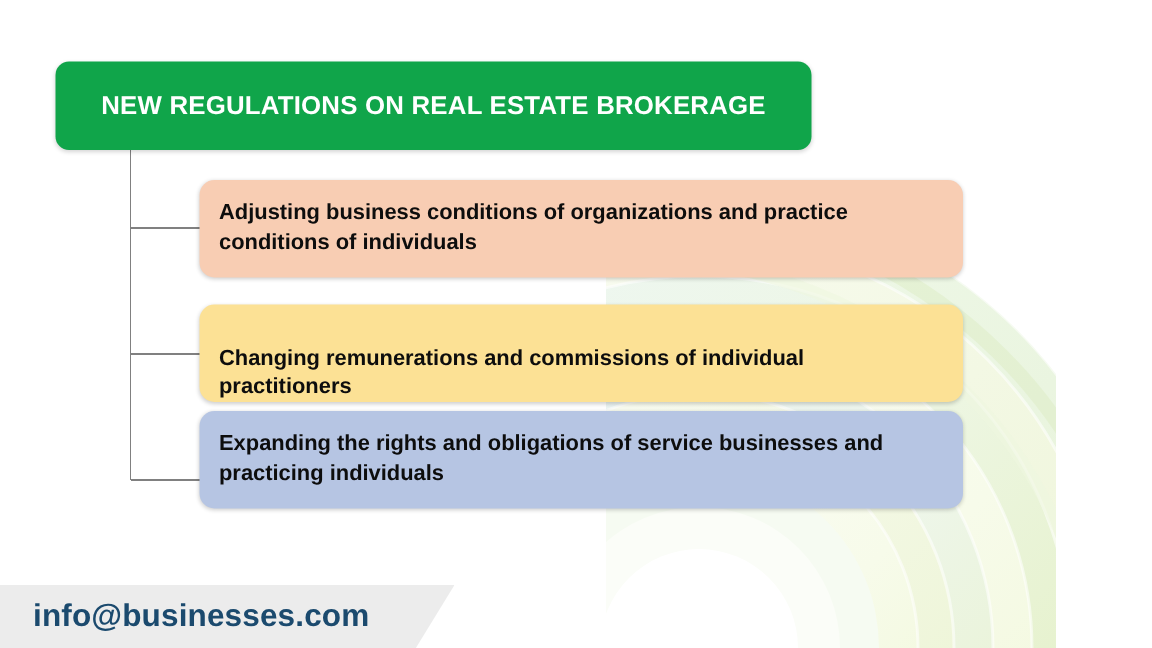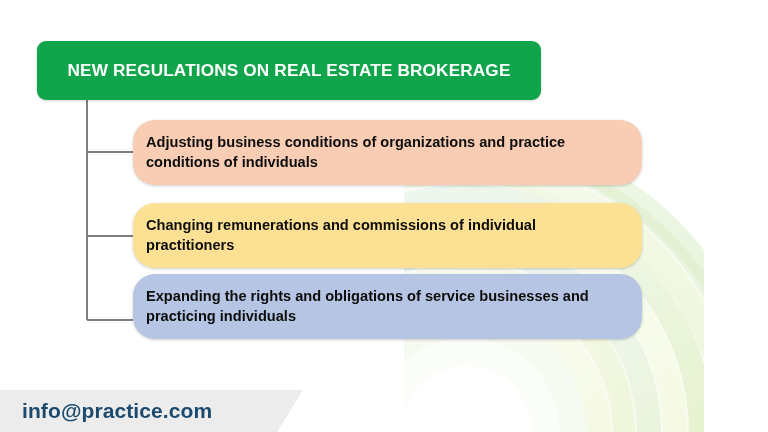--- a/index.html
+++ b/index.html
@@ -58,34 +58,34 @@
     line-height:1.2;
     white-space:nowrap;
   }
 
   
   .item-box {
     position:absolute;
     left:133px;
     width:509px;
     height:65px;
-    border-radius:22px;
+    border-radius:10px;
     box-shadow:0 1px 3px rgba(0,0,0,0.20);
     display:flex;
     align-items:center;
   }
   .item-text {
     color:#0d0d0d;
     font-size:14.6px;
     font-weight:bold;
     line-height:1.32;
     padding:0 14px 0 13px;
   }
   #item-0 { top:120px; }
-  #item-1 { top:203px; }
+  #item-1 { top:203px;align-items:flex-end; }
   #item-2 { top:274px; }
 
   
   .footer-banner {
     position:absolute;
     left:0; top:390px;
     width:303px; height:42px;
     background:#ececec;
     clip-path:polygon(0 0, 100% 0, 91.5% 100%, 0 100%);
   }
@@ -178,15 +178,15 @@
 
   <div class="item-box" id="item-1" style="background:#FCE195;">
     <span class="item-text">Changing remunerations and commissions of individual practitioners</span>
   </div>
 
   <div class="item-box" id="item-2" style="background:#B6C5E3;">
     <span class="item-text">Expanding the rights and obligations of service businesses and practicing individuals</span>
   </div>
 
   <div class="footer-banner"></div>
-  <div class="footer-email">info@practice.com</div>
+  <div class="footer-email">info@businesses.com</div>
 
 </div>
 
 </body></html>

